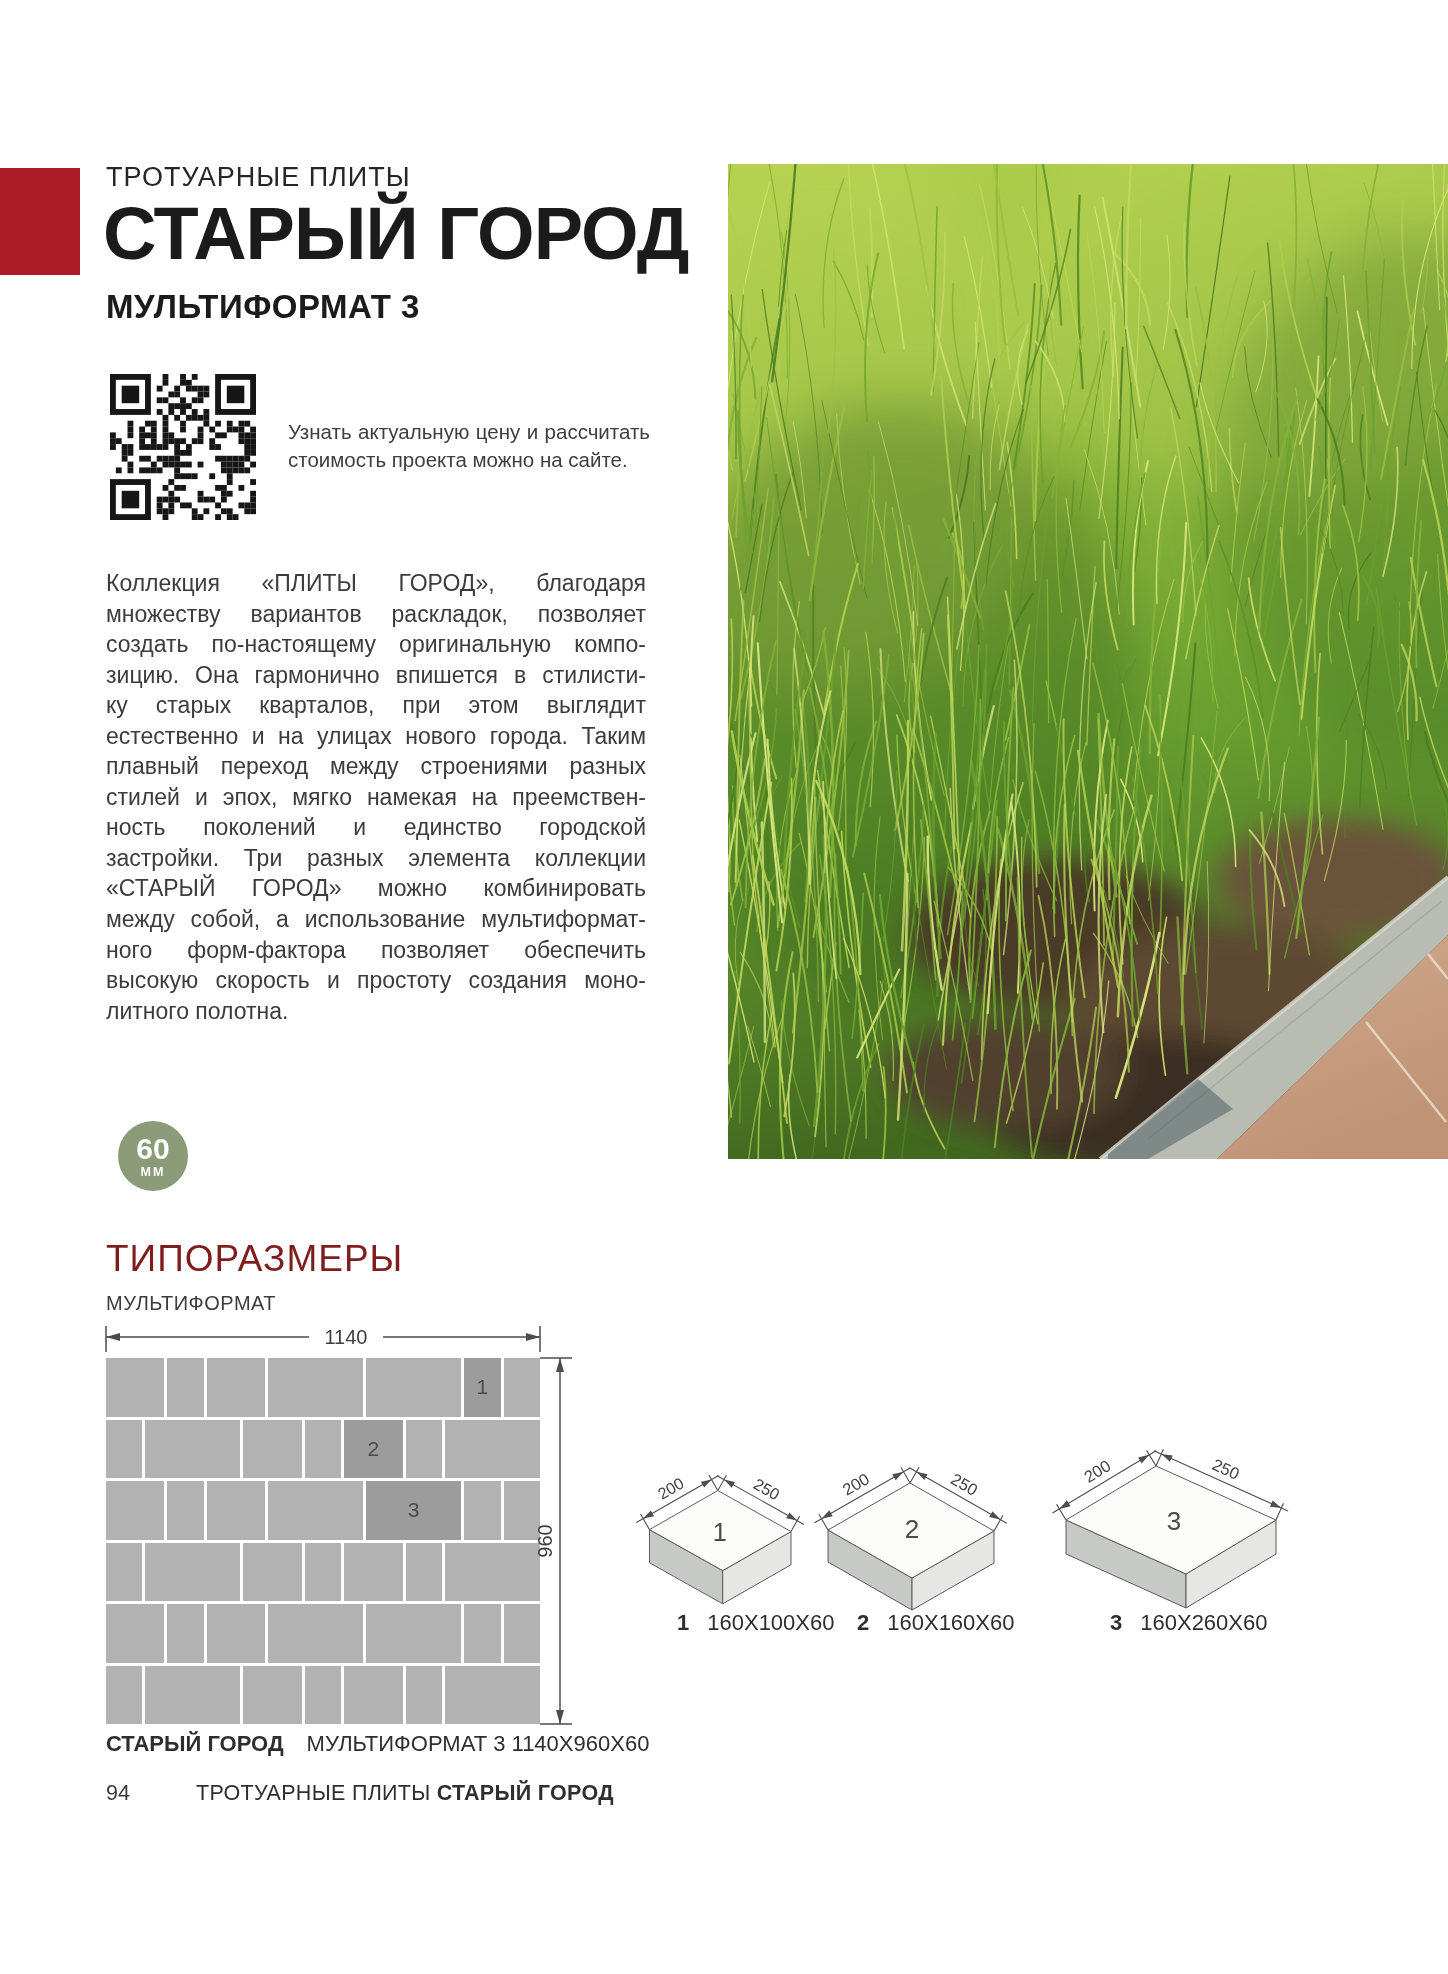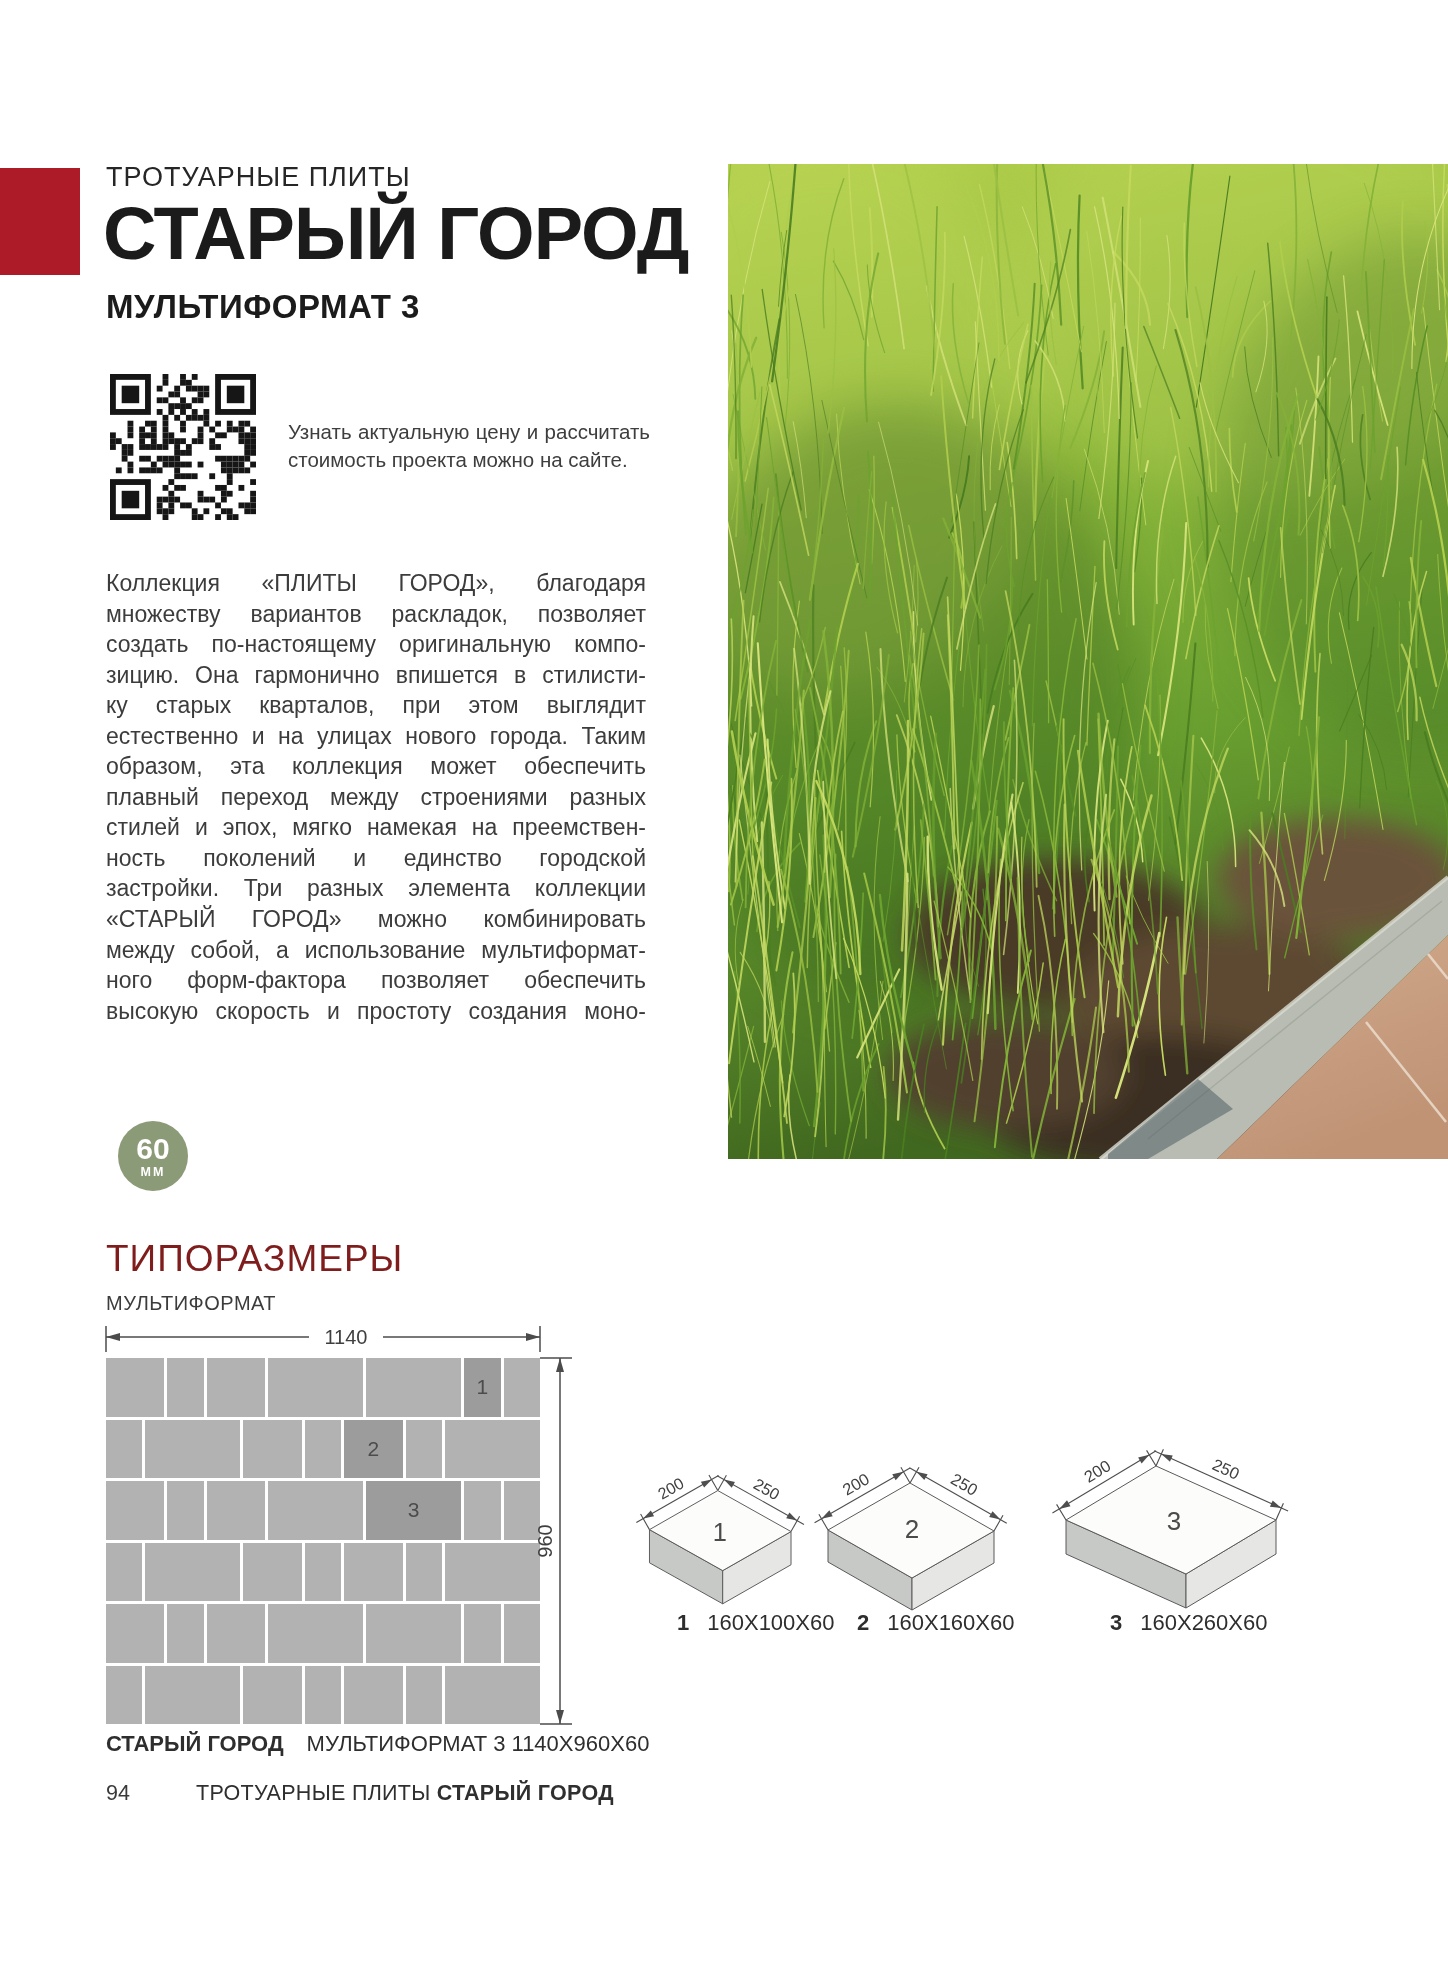--- a/index.html
+++ b/index.html
@@ -286,29 +286,29 @@
   </svg>
   <div class="abs qr-caption">Узнать актуальную цену и рассчитать стоимость проекта можно на сайте.</div>
 
   <div class="abs description">
       <div class="desc-line">Коллекция «ПЛИТЫ ГОРОД», благодаря</div>
       <div class="desc-line">множеству вариантов раскладок, позволяет</div>
       <div class="desc-line">создать по-настоящему оригинальную компо-</div>
       <div class="desc-line">зицию. Она гармонично впишется в стилисти-</div>
       <div class="desc-line">ку старых кварталов, при этом выглядит</div>
       <div class="desc-line">естественно и на улицах нового города. Таким</div>
-      <div class="desc-line">образом, эта коллекция может обеспечить</div>
       <div class="desc-line">плавный переход между строениями разных</div>
       <div class="desc-line">стилей и эпох, мягко намекая на преемствен-</div>
       <div class="desc-line">ность поколений и единство городской</div>
       <div class="desc-line">застройки. Три разных элемента коллекции</div>
       <div class="desc-line">«СТАРЫЙ ГОРОД» можно комбинировать</div>
       <div class="desc-line">между собой, а использование мультиформат-</div>
       <div class="desc-line">ного форм-фактора позволяет обеспечить</div>
       <div class="desc-line">высокую скорость и простоту создания моно-</div>
+      <div class="desc-line last">литного полотна.</div>
     </div>
 
   <div class="abs thickness-badge" style="background: rgb(139, 154, 119);">
     <div class="badge-value">60</div>
     <div class="badge-unit">ММ</div>
   </div>
 
   <div class="abs sizes-title">ТИПОРАЗМЕРЫ</div>
   <div class="abs sizes-subtitle">МУЛЬТИФОРМАТ</div>
 

